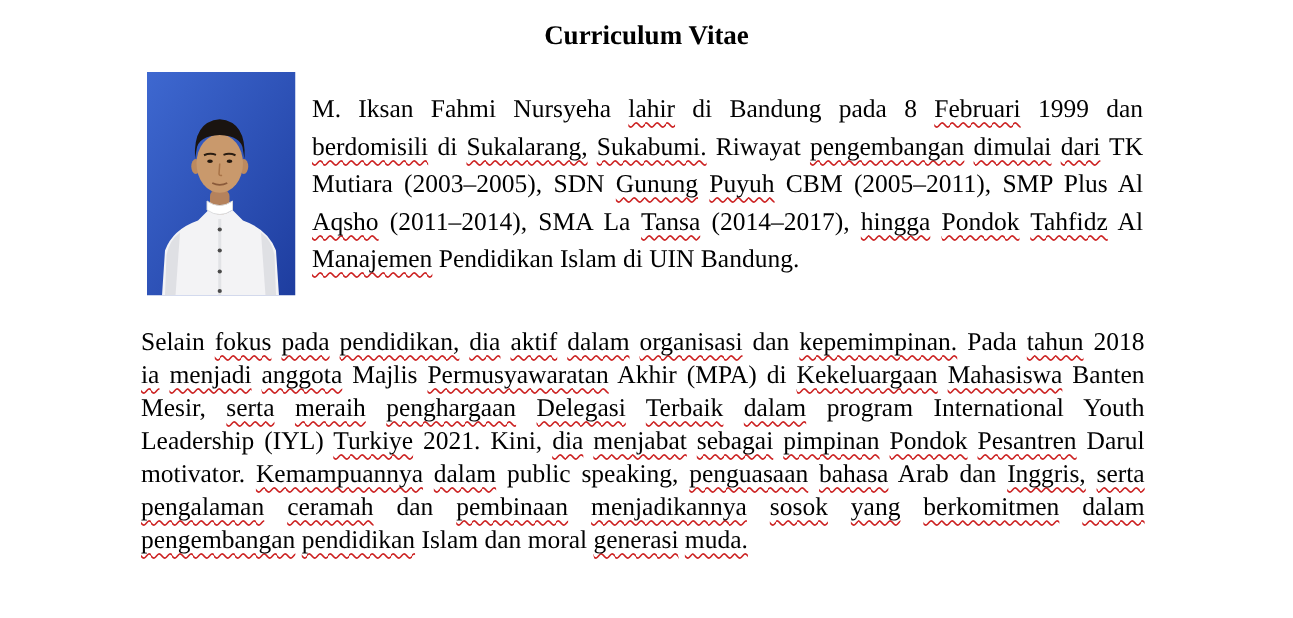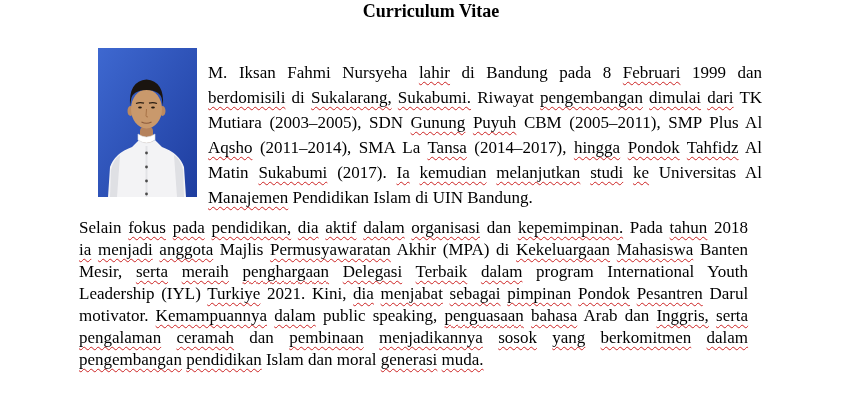--- a/index.html
+++ b/index.html
@@ -1,30 +1,30 @@
 <!DOCTYPE html>
 <html style="--sq-color: #cc2222;"><head>
 <meta charset="utf-8">
 <style>
   html,body { margin:0; padding:0; background:#ffffff; }
   .page {
     position:relative; width:862px; height:412px; background:#ffffff;
     font-family:"Liberation Serif", serif; color:#000; overflow:hidden;
   }
   .doc-title {
-    position:absolute; top:1px; left:0; width:862px; text-align:center;
+    position:absolute; top:13px; left:0; width:862px; text-align:center;
     font-size:18px; font-weight:bold; margin:0;
   }
   .photo {
     position:absolute; left:98px; top:48px; width:99px; height:149px;
   }
   .photo svg { display:block; width:99px; height:149px; }
   .para { position:absolute; font-size:17px; }
   .para-1 { left:208px; top:60px;  width:554px; line-height:25px; }
-  .para-2 { left:79px;  top:217px; width:669px; line-height:22px; }
+  .para-2 { left:94px;  top:217px; width:669px; line-height:22px; }
   .jline { text-align:justify; text-align-last:justify; }
   .jline.last { text-align-last:left; }
   .sq {
     text-decoration-line:underline;
     text-decoration-style:wavy;
     text-decoration-color:var(--sq-color, #cc2222);
     text-decoration-thickness:1px;
     text-underline-offset:3px;
     text-decoration-skip-ink:none;
   }
@@ -79,21 +79,20 @@
 
       <path d="M43.5 74 Q48.5 76.5 53.5 74" stroke="#8a5a3a" stroke-width="1.2" fill="none"></path>
     </svg>
   </div>
 
   <div class="para para-1">
       <div class="jline"><span>M.</span> <span>Iksan</span> <span>Fahmi</span> <span>Nursyeha</span> <span class="sq">lahir</span> <span>di</span> <span>Bandung</span> <span>pada</span> <span>8</span> <span class="sq">Februari</span> <span>1999</span> <span>dan</span></div>
       <div class="jline"><span class="sq">berdomisili</span> <span>di</span> <span class="sq">Sukalarang,</span> <span class="sq">Sukabumi.</span> <span>Riwayat</span> <span class="sq">pengembangan</span> <span class="sq">dimulai</span> <span class="sq">dari</span> <span>TK</span></div>
       <div class="jline"><span>Mutiara</span> <span>(2003–2005),</span> <span>SDN</span> <span class="sq">Gunung</span> <span class="sq">Puyuh</span> <span>CBM</span> <span>(2005–2011),</span> <span>SMP</span> <span>Plus</span> <span>Al</span></div>
       <div class="jline"><span class="sq">Aqsho</span> <span>(2011–2014),</span> <span>SMA</span> <span>La</span> <span class="sq">Tansa</span> <span>(2014–2017),</span> <span class="sq">hingga</span> <span class="sq">Pondok</span> <span class="sq">Tahfidz</span> <span>Al</span></div>
-      <div class="jline"><span>Matin</span> <span class="sq">Sukabumi</span> <span>(2017).</span> <span class="sq">Ia</span> <span class="sq">kemudian</span> <span class="sq">melanjutkan</span> <span class="sq">studi</span> <span class="sq">ke</span> <span>Universitas</span> <span>Al</span></div>
       <div class="jline last"><span class="sq">Manajemen</span> <span>Pendidikan</span> <span>Islam</span> <span>di</span> <span>UIN</span> <span>Bandung.</span></div>
     </div>
 
   <div class="para para-2">
       <div class="jline"><span>Selain</span> <span class="sq">fokus</span> <span class="sq">pada</span> <span class="sq">pendidikan,</span> <span class="sq">dia</span> <span class="sq">aktif</span> <span class="sq">dalam</span> <span class="sq">organisasi</span> <span>dan</span> <span class="sq">kepemimpinan.</span> <span>Pada</span> <span class="sq">tahun</span> <span>2018</span></div>
       <div class="jline"><span class="sq">ia</span> <span class="sq">menjadi</span> <span class="sq">anggota</span> <span>Majlis</span> <span class="sq">Permusyawaratan</span> <span>Akhir</span> <span>(MPA)</span> <span>di</span> <span class="sq">Kekeluargaan</span> <span class="sq">Mahasiswa</span> <span>Banten</span></div>
       <div class="jline"><span>Mesir,</span> <span class="sq">serta</span> <span class="sq">meraih</span> <span class="sq">penghargaan</span> <span class="sq">Delegasi</span> <span class="sq">Terbaik</span> <span class="sq">dalam</span> <span>program</span> <span>International</span> <span>Youth</span></div>
       <div class="jline"><span>Leadership</span> <span>(IYL)</span> <span class="sq">Turkiye</span> <span>2021.</span> <span>Kini,</span> <span class="sq">dia</span> <span class="sq">menjabat</span> <span class="sq">sebagai</span> <span class="sq">pimpinan</span> <span class="sq">Pondok</span> <span class="sq">Pesantren</span> <span>Darul</span></div>
       <div class="jline"><span>motivator.</span> <span class="sq">Kemampuannya</span> <span class="sq">dalam</span> <span>public</span> <span>speaking,</span> <span class="sq">penguasaan</span> <span class="sq">bahasa</span> <span>Arab</span> <span>dan</span> <span class="sq">Inggris,</span> <span class="sq">serta</span></div>
       <div class="jline"><span class="sq">pengalaman</span> <span class="sq">ceramah</span> <span>dan</span> <span class="sq">pembinaan</span> <span class="sq">menjadikannya</span> <span class="sq">sosok</span> <span class="sq">yang</span> <span class="sq">berkomitmen</span> <span class="sq">dalam</span></div>

